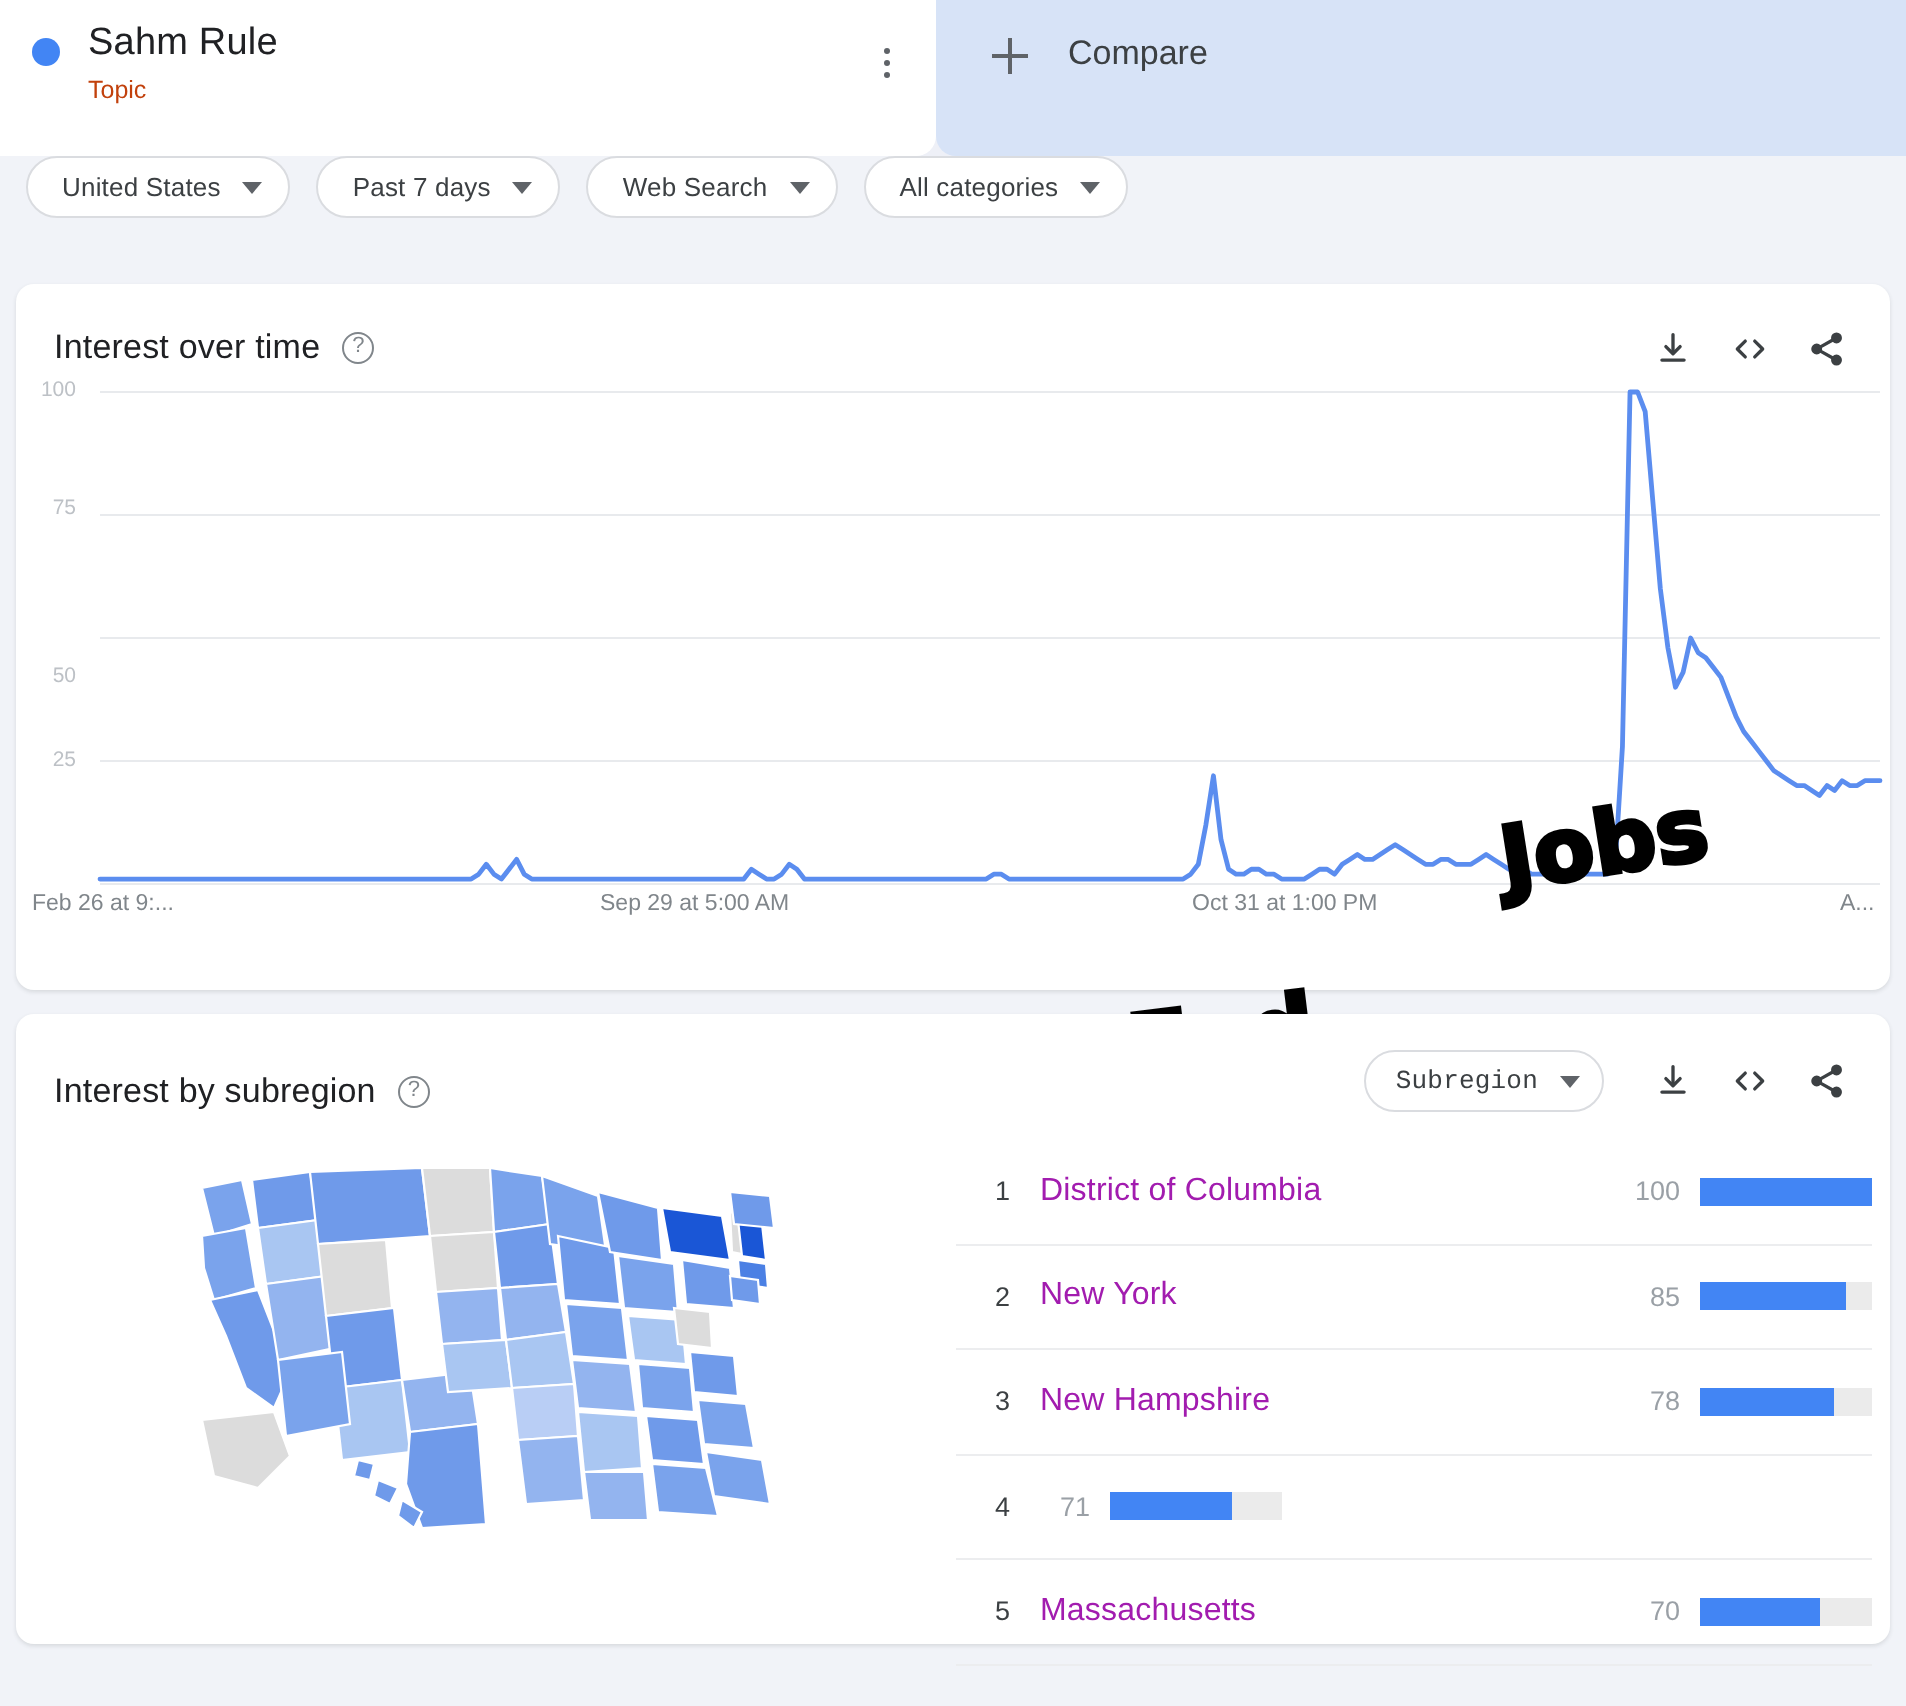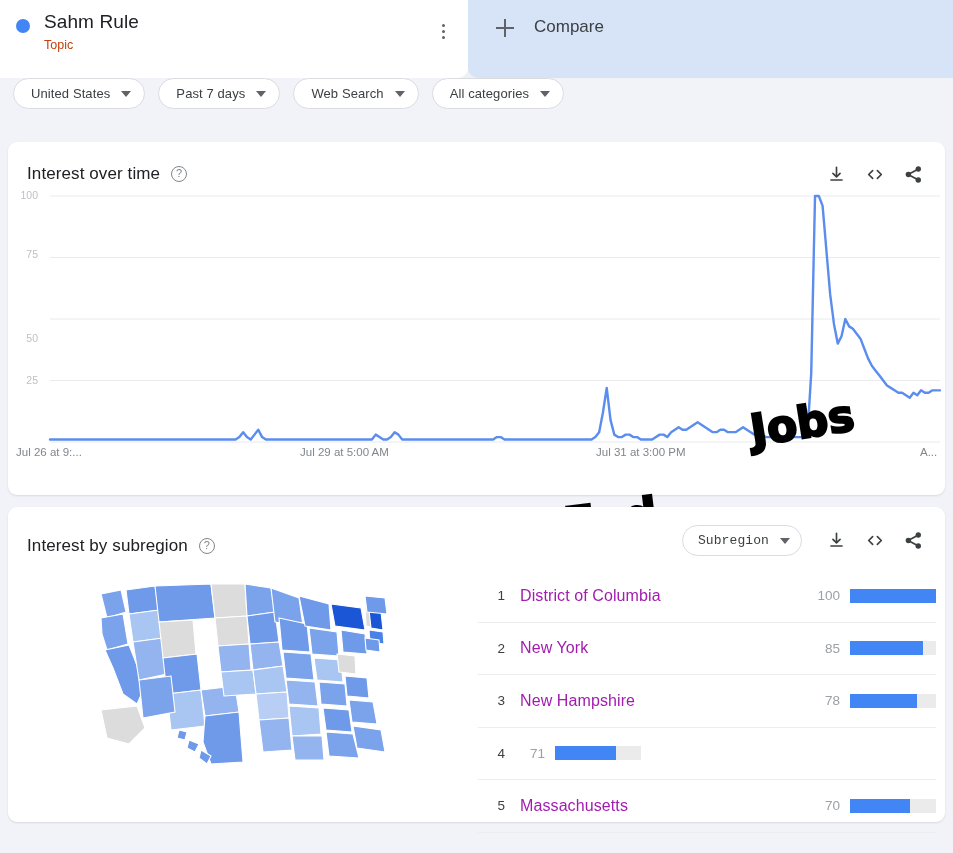--- a/index.html
+++ b/index.html
@@ -214,23 +214,23 @@
           <line x1="42" x2="932" y1="258" y2="258" stroke="#e8eaed" stroke-width="1"></line>
           <path d="M42.00 255.54 L45.79 255.54 L49.57 255.54 L53.36 255.54 L57.15 255.54 L60.94 255.54 L64.72 255.54 L68.51 255.54 L72.30 255.54 L76.09 255.54 L79.87 255.54 L83.66 255.54 L87.45 255.54 L91.23 255.54 L95.02 255.54 L98.81 255.54 L102.60 255.54 L106.38 255.54 L110.17 255.54 L113.96 255.54 L117.74 255.54 L121.53 255.54 L125.32 255.54 L129.11 255.54 L132.89 255.54 L136.68 255.54 L140.47 255.54 L144.26 255.54 L148.04 255.54 L151.83 255.54 L155.62 255.54 L159.40 255.54 L163.19 255.54 L166.98 255.54 L170.77 255.54 L174.55 255.54 L178.34 255.54 L182.13 255.54 L185.91 255.54 L189.70 255.54 L193.49 255.54 L197.28 255.54 L201.06 255.54 L204.85 255.54 L208.64 255.54 L212.43 255.54 L216.21 255.54 L220.00 255.54 L223.79 255.54 L227.57 255.54 L231.36 253.08 L235.15 248.16 L238.94 253.08 L242.72 255.54 L246.51 250.62 L250.30 245.70 L254.09 253.08 L257.87 255.54 L261.66 255.54 L265.45 255.54 L269.23 255.54 L273.02 255.54 L276.81 255.54 L280.60 255.54 L284.38 255.54 L288.17 255.54 L291.96 255.54 L295.74 255.54 L299.53 255.54 L303.32 255.54 L307.11 255.54 L310.89 255.54 L314.68 255.54 L318.47 255.54 L322.26 255.54 L326.04 255.54 L329.83 255.54 L333.62 255.54 L337.40 255.54 L341.19 255.54 L344.98 255.54 L348.77 255.54 L352.55 255.54 L356.34 255.54 L360.13 255.54 L363.91 255.54 L367.70 250.62 L371.49 253.08 L375.28 255.54 L379.06 255.54 L382.85 253.08 L386.64 248.16 L390.43 250.62 L394.21 255.54 L398.00 255.54 L401.79 255.54 L405.57 255.54 L409.36 255.54 L413.15 255.54 L416.94 255.54 L420.72 255.54 L424.51 255.54 L428.30 255.54 L432.09 255.54 L435.87 255.54 L439.66 255.54 L443.45 255.54 L447.23 255.54 L451.02 255.54 L454.81 255.54 L458.60 255.54 L462.38 255.54 L466.17 255.54 L469.96 255.54 L473.74 255.54 L477.53 255.54 L481.32 255.54 L485.11 255.54 L488.89 253.08 L492.68 253.08 L496.47 255.54 L500.26 255.54 L504.04 255.54 L507.83 255.54 L511.62 255.54 L515.40 255.54 L519.19 255.54 L522.98 255.54 L526.77 255.54 L530.55 255.54 L534.34 255.54 L538.13 255.54 L541.91 255.54 L545.70 255.54 L549.49 255.54 L553.28 255.54 L557.06 255.54 L560.85 255.54 L564.64 255.54 L568.43 255.54 L572.21 255.54 L576.00 255.54 L579.79 255.54 L583.57 255.54 L587.36 253.08 L591.15 248.16 L594.94 228.48 L598.72 203.88 L602.51 235.86 L606.30 250.62 L610.09 253.08 L613.87 253.08 L617.66 250.62 L621.45 250.62 L625.23 253.08 L629.02 253.08 L632.81 255.54 L636.60 255.54 L640.38 255.54 L644.17 255.54 L647.96 253.08 L651.74 250.62 L655.53 250.62 L659.32 253.08 L663.11 248.16 L666.89 245.70 L670.68 243.24 L674.47 245.70 L678.26 245.70 L682.04 243.24 L685.83 240.78 L689.62 238.32 L693.40 240.78 L697.19 243.24 L700.98 245.70 L704.77 248.16 L708.55 248.16 L712.34 245.70 L716.13 245.70 L719.91 248.16 L723.70 248.16 L727.49 248.16 L731.28 245.70 L735.06 243.24 L738.85 245.70 L742.64 248.16 L746.43 250.62 L750.21 250.62 L754.00 250.62 L757.79 253.08 L761.57 253.08 L765.36 253.08 L769.15 253.08 L772.94 253.08 L776.72 253.08 L780.51 253.08 L784.30 253.08 L788.09 253.08 L791.87 253.08 L795.66 253.08 L799.45 250.62 L803.23 189.12 L807.02 12.00 L810.81 12.00 L814.60 21.84 L818.38 66.12 L822.17 110.40 L825.96 139.92 L829.74 159.60 L833.53 152.22 L837.32 135.00 L841.11 142.38 L844.89 144.84 L848.68 149.76 L852.47 154.68 L856.26 164.52 L860.04 174.36 L863.83 181.74 L867.62 186.66 L871.40 191.58 L875.19 196.50 L878.98 201.42 L882.77 203.88 L886.55 206.34 L890.34 208.80 L894.13 208.80 L897.91 211.26 L901.70 213.72 L905.49 208.80 L909.28 211.26 L913.06 206.34 L916.85 208.80 L920.64 208.80 L924.43 206.34 L928.21 206.34 L932.00 206.34" fill="none" stroke="#5b8def" stroke-width="2.4" stroke-linejoin="round" stroke-linecap="round"></path>
         </svg>
       <div id="ylabels">
           <div class="ylabel" style="left: 0px; top: 189.5px;">25</div>
           <div class="ylabel" style="left: 0px; top: 128px; margin-top: 20px;">50</div>
           <div class="ylabel" style="left: 0px; top: 64px;">75</div>
           <div class="ylabel" style="left: 0px; top: 5px;">100</div>
         </div>
       <div id="xlabels">
-          <div class="xlabel" style="left: 8px; top: 262px;">Jul 26 at 9:...</div>
-          <div class="xlabel" style="left: 292px; top: 262px;">Jul 29 at 5:00 AM</div>
-          <div class="xlabel" style="left: 588px; top: 262px;">Jul 31 at 3:00 PM</div>
+          <div class="xlabel" style="left: 8px; top: 262px;">Feb 26 at 9:...</div>
+          <div class="xlabel" style="left: 292px; top: 262px;">Sep 29 at 5:00 AM</div>
+          <div class="xlabel" style="left: 588px; top: 262px;">Oct 31 at 1:00 PM</div>
           <div class="xlabel" style="left: 912px; top: 262px;">A...</div>
         </div>
     </div>
 
     <div class="annot" id="annot-fed">Fed</div>
     <div class="annot" id="annot-jobs">Jobs</div>
   </div>
 
   <div class="card" style="height:315px;">
     <div class="card-head" style="padding-top:18px;">

